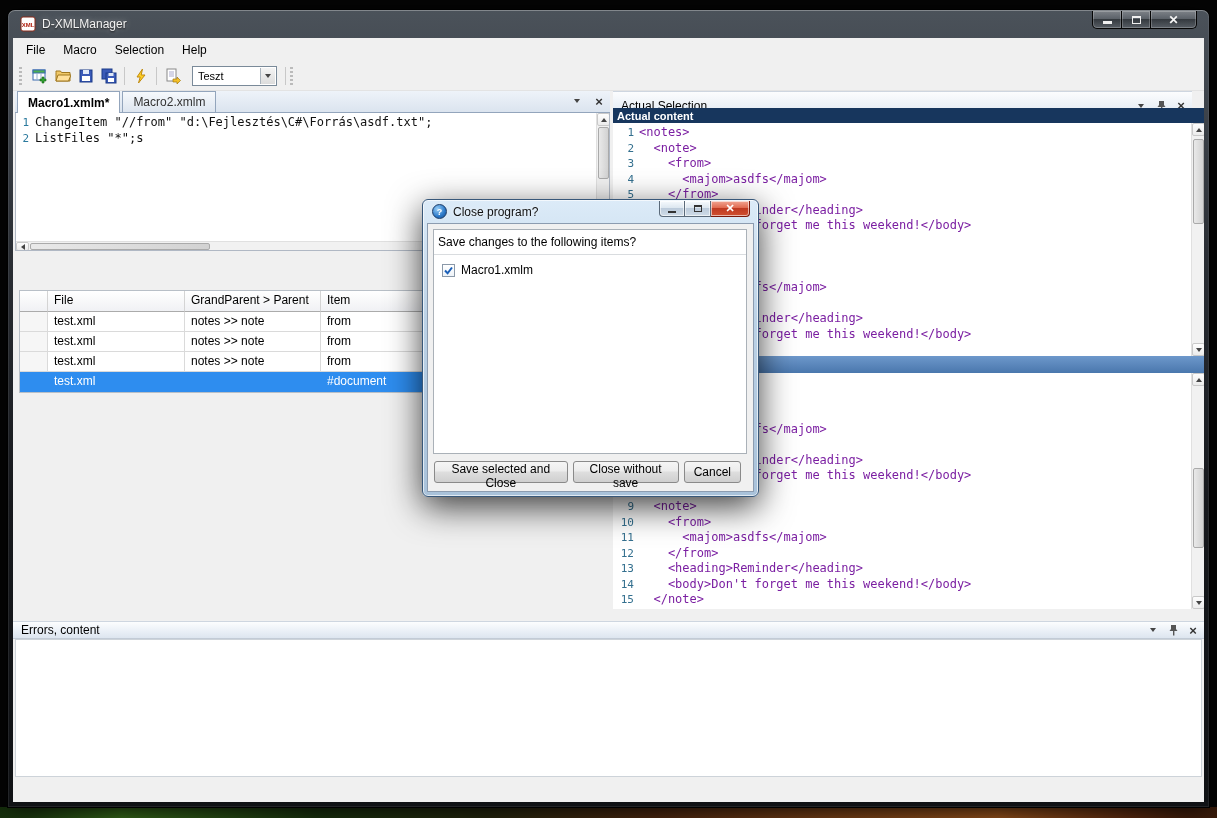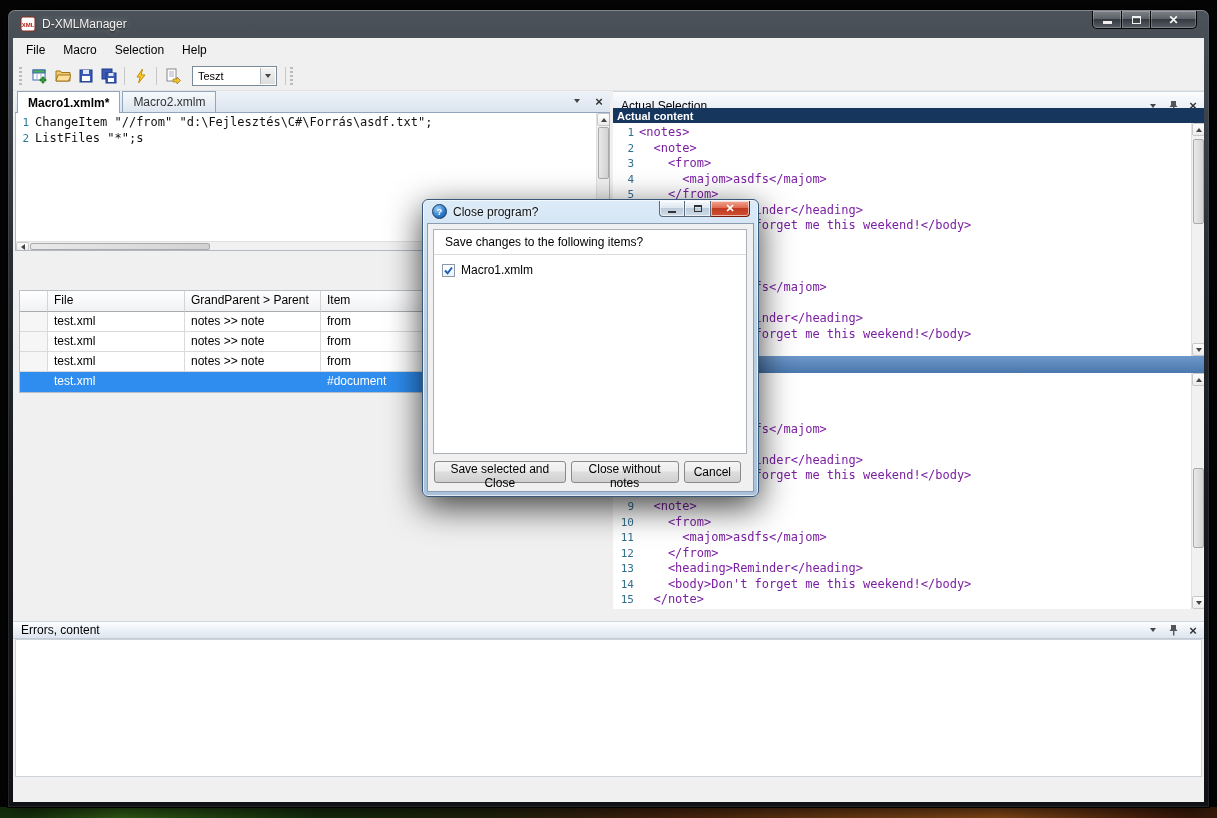--- a/index.html
+++ b/index.html
@@ -75,21 +75,21 @@
   .gh{background:linear-gradient(#fff,#f0f1f4);border-right:1px solid #d4d4d4;border-bottom:1px solid #ababab;padding:2px 6px;font-size:12px;overflow:hidden;white-space:nowrap}
   .grow{display:flex;height:20px}
   .gc{background:#fff;border-right:1px solid #dadada;border-bottom:1px solid #dadada;padding:2px 6px;font-size:12px;overflow:hidden;white-space:nowrap}
   .grow.sel .gc{background:#2e8def;color:#fff;border-color:#2e8def}
   .grow.sel .gc.fill{background:#fff}
   .c0{flex:none;width:28px}.c1{flex:none;width:137px}.c2{flex:none;width:136px}.c3{flex:none;width:137px}
   .fill{flex:1;border-right:none}
   .gc.c0{background:#f6f6f6}
   .grow.sel .gc.c0{background:#2e8def}
   
-  .as-header{position:absolute;left:0;right:0;top:0;height:29px}
+  .as-header{position:absolute;left:0;right:12px;top:0;height:29px}
   .hdr-icons{position:absolute;right:4px;top:0;bottom:0;display:flex;align-items:center;gap:6px}
   .content-bar{position:absolute;left:0;right:0;top:17px;height:15px;background:#17365d;color:#fff;font-weight:bold;font-size:11px;display:flex;align-items:center;padding-left:4px}
   .viewer{position:absolute;left:0;right:0;background:#fff;overflow:hidden}
   .viewer1{top:32px;height:233px}
   .divider{position:absolute;left:0;right:0;top:265px;height:17px;background:linear-gradient(#6d98cb,#4a77ad)}
   .viewer2{top:282px;height:236px}
   .xv .ln{flex:none;width:24px;text-align:right;padding-right:5px;color:#34708f;font-size:11px}
   .xv .ct{white-space:pre;color:#7b1fa2}
   .xv-lines{position:absolute;left:2px;top:2px;right:14px;bottom:0;overflow:hidden}
   
@@ -109,21 +109,21 @@
   .dbtn{height:16px;display:flex;align-items:center;justify-content:center;border:1px solid #5a6a7a;border-top:none;color:#333;font-size:9px;
     background:linear-gradient(#f6fafd,#dde7f0 45%,#bccbdb 50%,#cfdce8);box-shadow:inset 0 0 0 1px rgba(255,255,255,.6)}
   .dbtn.min{width:26px;border-radius:0 0 0 4px}
   .dbtn.max{width:26px;border-left:none}
   .dbtn.cls{width:39px;border-left:none;border-radius:0 0 4px 0;color:#fff;
     background:linear-gradient(#f2a694,#e06a50 45%,#bf3a22 50%,#d05030);border-color:#7a180a}
   .dbtn .glyph-min{background:#333;width:8px;height:2px;margin-top:6px}
   .dbtn .glyph-max{border-color:#333;width:8px;height:7px;border-width:1px;border-top-width:2px}
   .dlg-client{position:absolute;left:4px;right:4px;top:23px;bottom:4px;background:#f0f0f0;border:1px solid #8c9cb0}
   .white-stack{position:absolute;left:5px;right:6px;top:5px;height:225px;background:#fff;border:1px solid #aab1b8}
-  .dlg-msg{padding:5px 11px;border-bottom:1px solid #d9dcdf}
+  .dlg-msg{padding:5px 4px;border-bottom:1px solid #d9dcdf}
   .dlg-list{position:absolute;left:0;right:0;top:27px;bottom:0;padding:6px 8px}
   .chk-row{display:flex;align-items:center;gap:6px;cursor:default}
   .chk{width:13px;height:13px;background:linear-gradient(#fff,#eef3f8);border:1px solid #8a98a8;display:flex;align-items:center;justify-content:center;flex:none}
   .dlg-buttons{position:absolute;left:6px;right:12px;bottom:8px;display:flex;gap:5px}
   .btn{height:22px;padding:0 9px;font-size:12px;font-family:"Liberation Sans",sans-serif;color:#000;cursor:default;
     background:linear-gradient(#f5f5f5,#ececec 45%,#dedede 50%,#cfcfcf);border:1px solid #8a8a8a;border-radius:3px}
 </style>
 </head>
 <body>
 
@@ -534,18 +534,18 @@
               <svg width="11" height="11" viewBox="0 0 11 11">
                   <path d="M2 5.5l2.6 2.8L9 2.5" stroke="#1a5fb8" stroke-width="2" fill="none"></path>
                 </svg>
             </span>
             <span>Macro1.xmlm</span>
           </label>
         </div>
       </div>
       <div class="dlg-buttons">
         <button class="btn">Save selected and Close</button>
-        <button class="btn">Close without notes</button>
+        <button class="btn">Close without save</button>
         <button class="btn">Cancel</button>
       </div>
     </div>
   </div>
 </div>
 
 </body></html>

